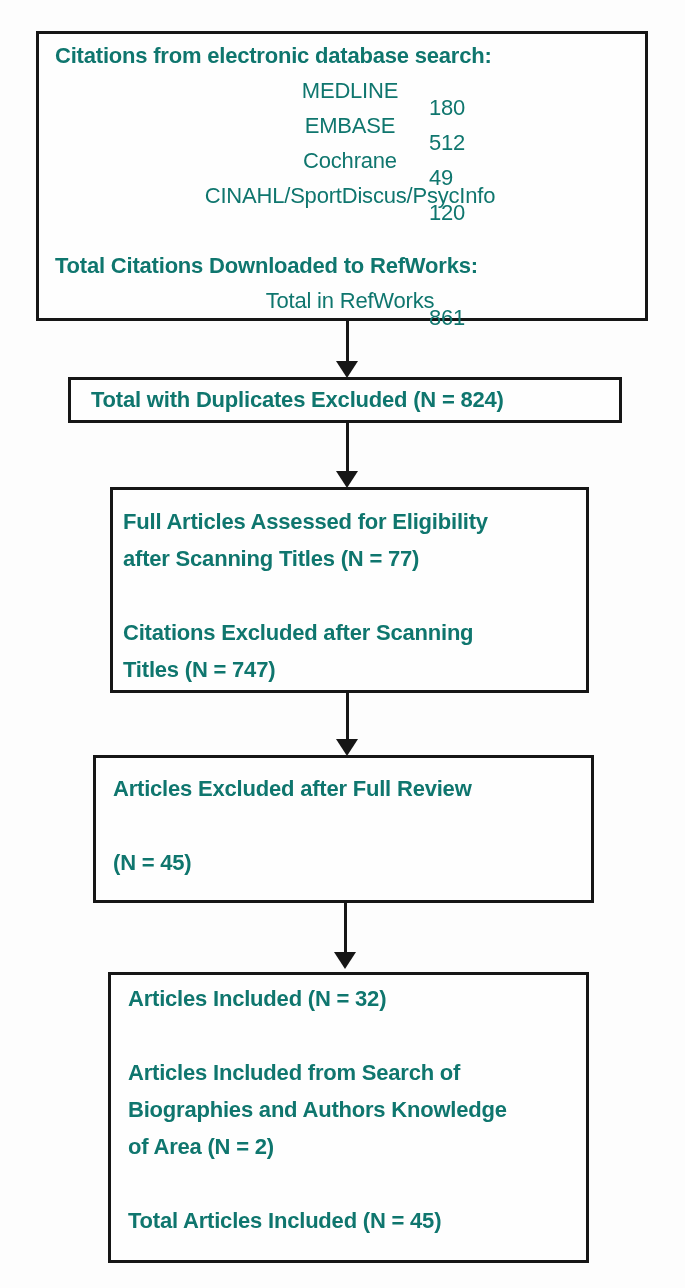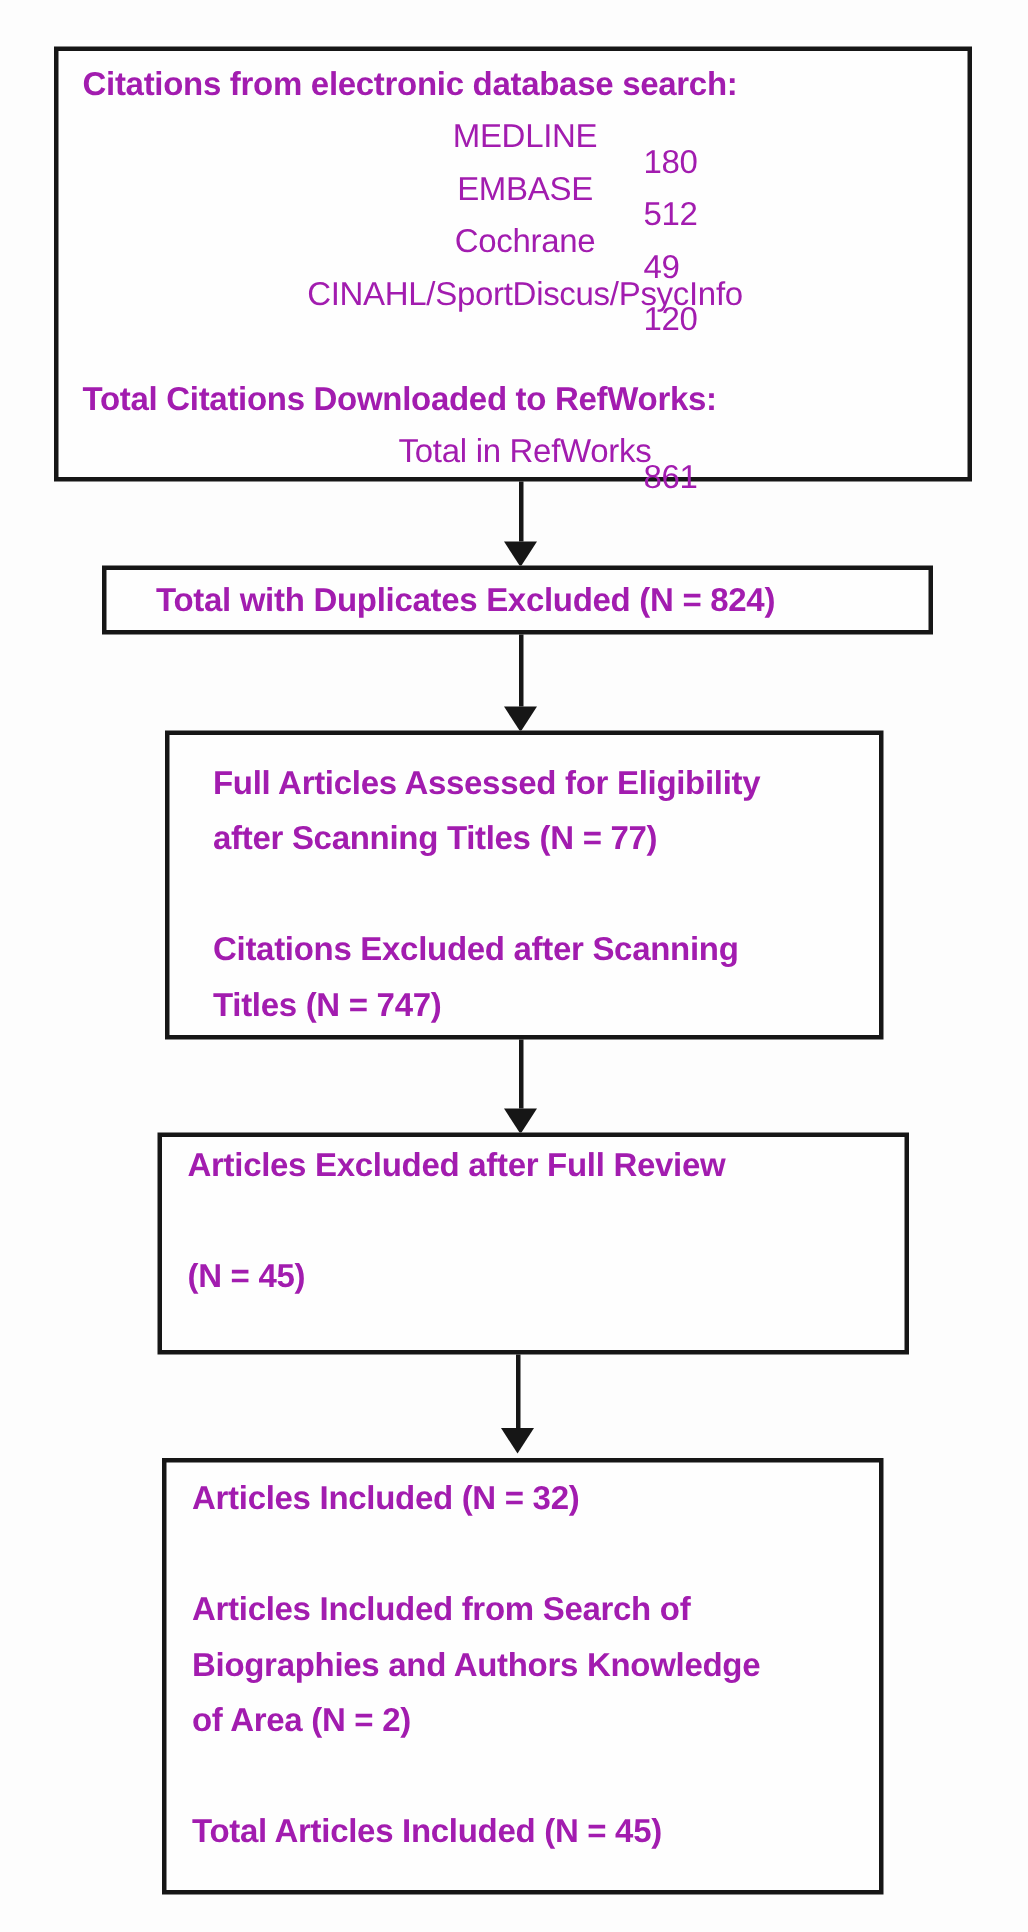--- a/index.html
+++ b/index.html
@@ -1,35 +1,35 @@
 <!DOCTYPE html>
 <html><head>
 <meta charset="utf-8">
 <style>
   html,body{margin:0;padding:0;background:#fdfdfd;}
   .canvas{
     position:relative;width:684px;height:1288px;background:#fdfdfd;overflow:hidden;
     font-family:"Liberation Sans","DejaVu Sans",sans-serif;
-    color:#a21caf;font-size:22px;letter-spacing:-0.2px;
+    color:#0f766e;font-size:22px;letter-spacing:-0.2px;
   }
   .box{
     position:absolute;box-sizing:border-box;background:#fefefe;
     border:3px solid #161616;font-weight:700;
   }
   .line{height:37px;line-height:37px;white-space:nowrap;position:relative;}
   .regular{font-weight:400;text-align:center;}
   .bold{font-weight:700;}
 
   .box1{left:36px;top:31px;width:612px;height:290px;padding:4px 0 0 16px;font-weight:400;}
   .box1 .line{height:35px;line-height:35px;}
   .box1 .val{position:absolute;left:374px;top:17px;}
 
-  .box2{left:68px;top:377px;width:554px;height:46px;display:flex;align-items:center;padding-left:33px;}
-  .box3{left:110px;top:487px;width:479px;height:206px;padding:13px 0 0 29px;}
-  .box4{left:105px;top:755px;width:501px;height:148px;padding:0 0 0 17px;}
+  .box2{left:68px;top:377px;width:554px;height:46px;display:flex;align-items:center;padding-left:20px;}
+  .box3{left:110px;top:487px;width:479px;height:206px;padding:13px 0 0 10px;}
+  .box4{left:93px;top:755px;width:501px;height:148px;padding:12px 0 0 17px;}
   .box5{left:108px;top:972px;width:481px;height:291px;padding:5px 0 0 17px;}
 
   .arrow{position:absolute;width:22px;display:flex;flex-direction:column;align-items:center;}
   .arrow .shaft{flex:1;width:3px;background:#161616;}
   .arrow .head{width:0;height:0;border-left:11px solid transparent;border-right:11px solid transparent;border-top:17px solid #161616;}
   .a1{left:336px;top:321px;height:57px;}
   .a2{left:336px;top:423px;height:65px;}
   .a3{left:336px;top:693px;height:63px;}
   .a4{left:334px;top:903px;height:66px;}
 </style>

